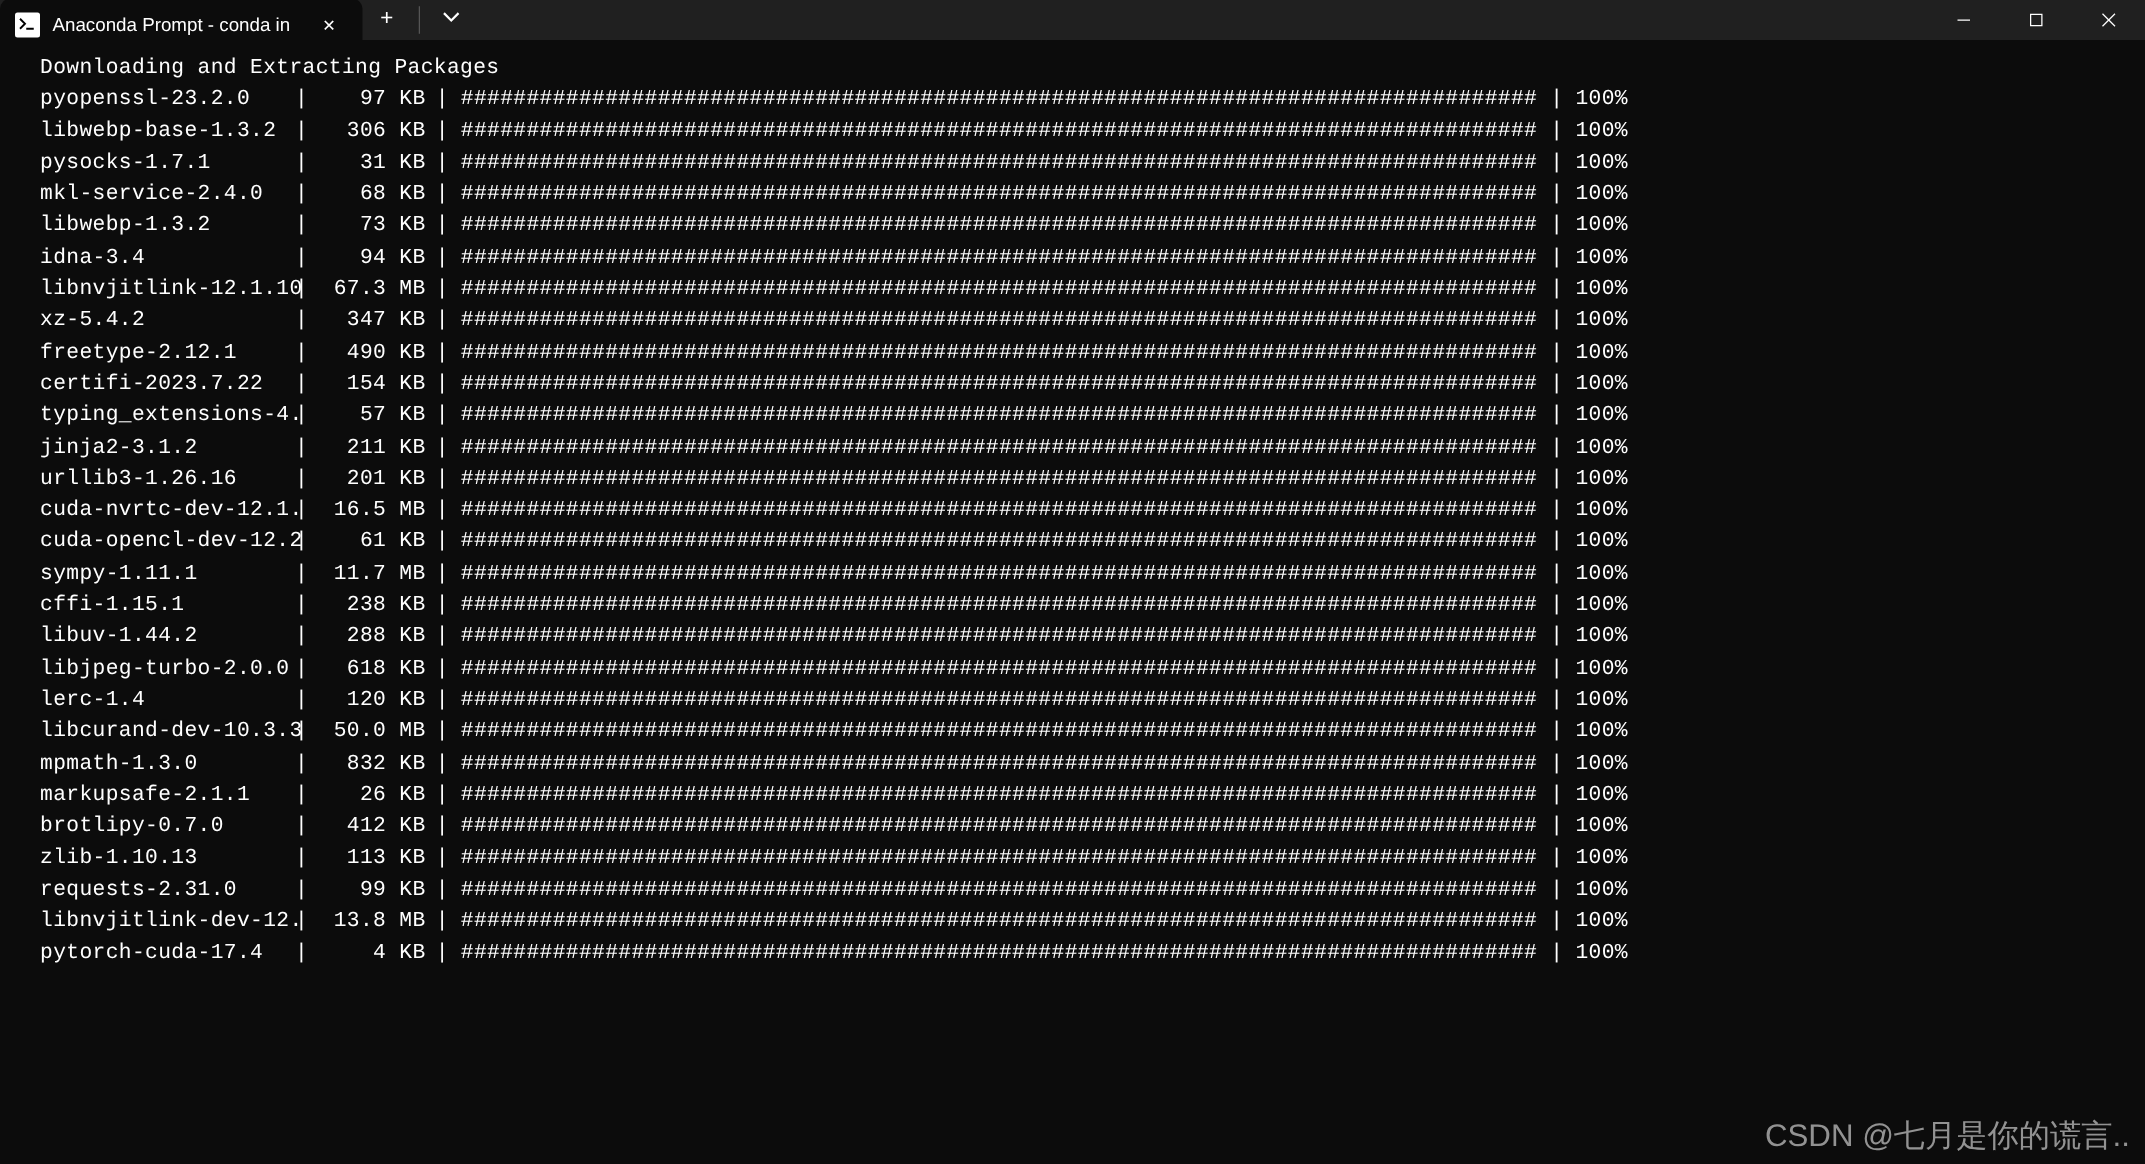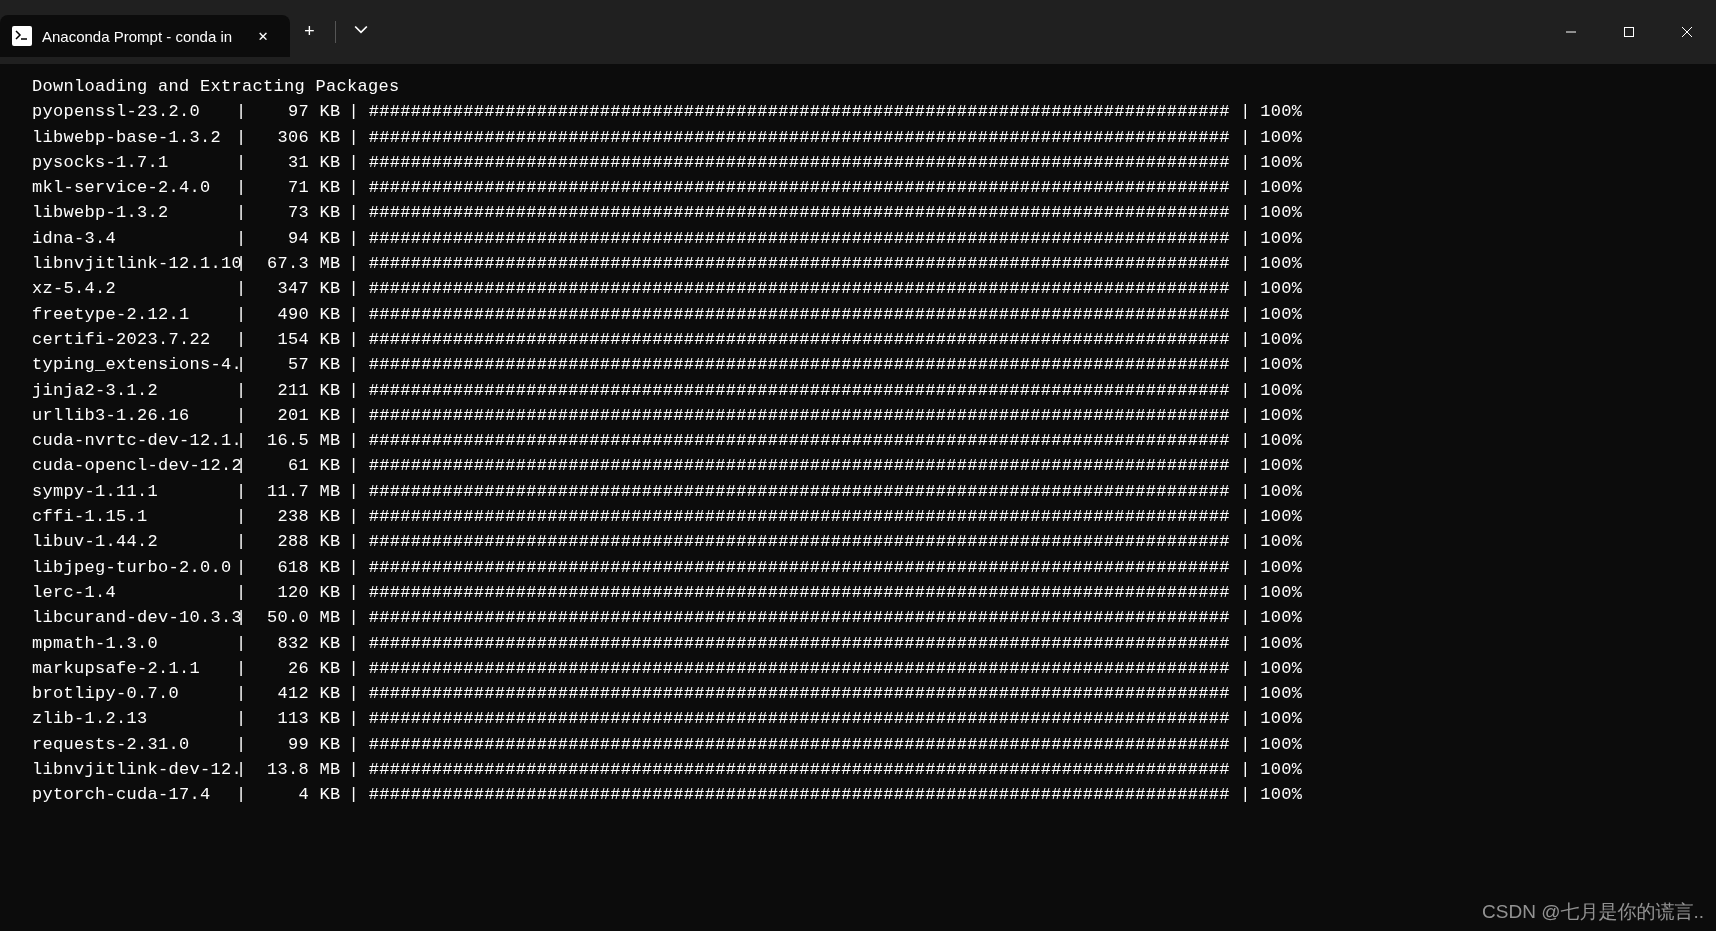--- a/index.html
+++ b/index.html
@@ -10,21 +10,21 @@
     body {
       background: #0c0c0c;
       font-family: 'Consolas', 'Courier New', monospace;
       color: #ffffff;
       width: 1716px;
       height: 931px;
       overflow: hidden;
     }
     .titlebar {
       background: #202020;
-      height: 64px;
+      height: 32px;
       display: flex;
       align-items: center;
       justify-content: space-between;
       gap: 44px;
     }
     .titlebar-left {
       display: flex;
       align-items: center;
       height: 100%;
     }
@@ -142,21 +142,21 @@
       text-align: center;
     }
     .more-hidden {
       white-space: pre;
     }
     .watermark {
       position: absolute;
       bottom: 6px;
       right: 12px;
       color: #aaaaaa;
-      font-size: 19px;
+      font-size: 25px;
       font-family: 'Microsoft YaHei', sans-serif;
       opacity: 0.85;
     }
   </style>
 </head>
 <body>
 
 <div class="titlebar">
   <div class="titlebar-left">
     <div class="tab">
@@ -196,41 +196,41 @@
     </div>
   </div>
 </div>
 
 <div class="terminal">
   <div class="heading">Downloading and Extracting Packages</div>
   <div id="package-rows">
       <div class="row"><span class="pkg-name">pyopenssl-23.2.0    </span><span class="pipe">| </span><span class="pkg-size">   97 KB</span><span class="pipe2"> | </span><span class="pkg-bar">##################################################################################</span><span class="pipe2"> | </span><span class="pkg-pct">100%</span></div>
       <div class="row"><span class="pkg-name">libwebp-base-1.3.2  </span><span class="pipe">| </span><span class="pkg-size">  306 KB</span><span class="pipe2"> | </span><span class="pkg-bar">##################################################################################</span><span class="pipe2"> | </span><span class="pkg-pct">100%</span></div>
       <div class="row"><span class="pkg-name">pysocks-1.7.1       </span><span class="pipe">| </span><span class="pkg-size">   31 KB</span><span class="pipe2"> | </span><span class="pkg-bar">##################################################################################</span><span class="pipe2"> | </span><span class="pkg-pct">100%</span></div>
-      <div class="row"><span class="pkg-name">mkl-service-2.4.0   </span><span class="pipe">| </span><span class="pkg-size">   71 KB</span><span class="pipe2"> | </span><span class="pkg-bar">##################################################################################</span><span class="pipe2"> | </span><span class="pkg-pct">100%</span></div>
+      <div class="row"><span class="pkg-name">mkl-service-2.4.0   </span><span class="pipe">| </span><span class="pkg-size">   68 KB</span><span class="pipe2"> | </span><span class="pkg-bar">##################################################################################</span><span class="pipe2"> | </span><span class="pkg-pct">100%</span></div>
       <div class="row"><span class="pkg-name">libwebp-1.3.2       </span><span class="pipe">| </span><span class="pkg-size">   73 KB</span><span class="pipe2"> | </span><span class="pkg-bar">##################################################################################</span><span class="pipe2"> | </span><span class="pkg-pct">100%</span></div>
       <div class="row"><span class="pkg-name">idna-3.4            </span><span class="pipe">| </span><span class="pkg-size">   94 KB</span><span class="pipe2"> | </span><span class="pkg-bar">##################################################################################</span><span class="pipe2"> | </span><span class="pkg-pct">100%</span></div>
       <div class="row"><span class="pkg-name">libnvjitlink-12.1.10</span><span class="pipe">| </span><span class="pkg-size"> 67.3 MB</span><span class="pipe2"> | </span><span class="pkg-bar">##################################################################################</span><span class="pipe2"> | </span><span class="pkg-pct">100%</span></div>
       <div class="row"><span class="pkg-name">xz-5.4.2            </span><span class="pipe">| </span><span class="pkg-size">  347 KB</span><span class="pipe2"> | </span><span class="pkg-bar">##################################################################################</span><span class="pipe2"> | </span><span class="pkg-pct">100%</span></div>
       <div class="row"><span class="pkg-name">freetype-2.12.1     </span><span class="pipe">| </span><span class="pkg-size">  490 KB</span><span class="pipe2"> | </span><span class="pkg-bar">##################################################################################</span><span class="pipe2"> | </span><span class="pkg-pct">100%</span></div>
       <div class="row"><span class="pkg-name">certifi-2023.7.22   </span><span class="pipe">| </span><span class="pkg-size">  154 KB</span><span class="pipe2"> | </span><span class="pkg-bar">##################################################################################</span><span class="pipe2"> | </span><span class="pkg-pct">100%</span></div>
       <div class="row"><span class="pkg-name">typing_extensions-4.</span><span class="pipe">| </span><span class="pkg-size">   57 KB</span><span class="pipe2"> | </span><span class="pkg-bar">##################################################################################</span><span class="pipe2"> | </span><span class="pkg-pct">100%</span></div>
       <div class="row"><span class="pkg-name">jinja2-3.1.2        </span><span class="pipe">| </span><span class="pkg-size">  211 KB</span><span class="pipe2"> | </span><span class="pkg-bar">##################################################################################</span><span class="pipe2"> | </span><span class="pkg-pct">100%</span></div>
       <div class="row"><span class="pkg-name">urllib3-1.26.16     </span><span class="pipe">| </span><span class="pkg-size">  201 KB</span><span class="pipe2"> | </span><span class="pkg-bar">##################################################################################</span><span class="pipe2"> | </span><span class="pkg-pct">100%</span></div>
       <div class="row"><span class="pkg-name">cuda-nvrtc-dev-12.1.</span><span class="pipe">| </span><span class="pkg-size"> 16.5 MB</span><span class="pipe2"> | </span><span class="pkg-bar">##################################################################################</span><span class="pipe2"> | </span><span class="pkg-pct">100%</span></div>
       <div class="row"><span class="pkg-name">cuda-opencl-dev-12.2</span><span class="pipe">| </span><span class="pkg-size">   61 KB</span><span class="pipe2"> | </span><span class="pkg-bar">##################################################################################</span><span class="pipe2"> | </span><span class="pkg-pct">100%</span></div>
       <div class="row"><span class="pkg-name">sympy-1.11.1        </span><span class="pipe">| </span><span class="pkg-size"> 11.7 MB</span><span class="pipe2"> | </span><span class="pkg-bar">##################################################################################</span><span class="pipe2"> | </span><span class="pkg-pct">100%</span></div>
       <div class="row"><span class="pkg-name">cffi-1.15.1         </span><span class="pipe">| </span><span class="pkg-size">  238 KB</span><span class="pipe2"> | </span><span class="pkg-bar">##################################################################################</span><span class="pipe2"> | </span><span class="pkg-pct">100%</span></div>
       <div class="row"><span class="pkg-name">libuv-1.44.2        </span><span class="pipe">| </span><span class="pkg-size">  288 KB</span><span class="pipe2"> | </span><span class="pkg-bar">##################################################################################</span><span class="pipe2"> | </span><span class="pkg-pct">100%</span></div>
       <div class="row"><span class="pkg-name">libjpeg-turbo-2.0.0 </span><span class="pipe">| </span><span class="pkg-size">  618 KB</span><span class="pipe2"> | </span><span class="pkg-bar">##################################################################################</span><span class="pipe2"> | </span><span class="pkg-pct">100%</span></div>
       <div class="row"><span class="pkg-name">lerc-1.4            </span><span class="pipe">| </span><span class="pkg-size">  120 KB</span><span class="pipe2"> | </span><span class="pkg-bar">##################################################################################</span><span class="pipe2"> | </span><span class="pkg-pct">100%</span></div>
       <div class="row"><span class="pkg-name">libcurand-dev-10.3.3</span><span class="pipe">| </span><span class="pkg-size"> 50.0 MB</span><span class="pipe2"> | </span><span class="pkg-bar">##################################################################################</span><span class="pipe2"> | </span><span class="pkg-pct">100%</span></div>
       <div class="row"><span class="pkg-name">mpmath-1.3.0        </span><span class="pipe">| </span><span class="pkg-size">  832 KB</span><span class="pipe2"> | </span><span class="pkg-bar">##################################################################################</span><span class="pipe2"> | </span><span class="pkg-pct">100%</span></div>
       <div class="row"><span class="pkg-name">markupsafe-2.1.1    </span><span class="pipe">| </span><span class="pkg-size">   26 KB</span><span class="pipe2"> | </span><span class="pkg-bar">##################################################################################</span><span class="pipe2"> | </span><span class="pkg-pct">100%</span></div>
       <div class="row"><span class="pkg-name">brotlipy-0.7.0      </span><span class="pipe">| </span><span class="pkg-size">  412 KB</span><span class="pipe2"> | </span><span class="pkg-bar">##################################################################################</span><span class="pipe2"> | </span><span class="pkg-pct">100%</span></div>
-      <div class="row"><span class="pkg-name">zlib-1.2.13         </span><span class="pipe">| </span><span class="pkg-size">  113 KB</span><span class="pipe2"> | </span><span class="pkg-bar">##################################################################################</span><span class="pipe2"> | </span><span class="pkg-pct">100%</span></div>
+      <div class="row"><span class="pkg-name">zlib-1.10.13         </span><span class="pipe">| </span><span class="pkg-size">  113 KB</span><span class="pipe2"> | </span><span class="pkg-bar">##################################################################################</span><span class="pipe2"> | </span><span class="pkg-pct">100%</span></div>
       <div class="row"><span class="pkg-name">requests-2.31.0     </span><span class="pipe">| </span><span class="pkg-size">   99 KB</span><span class="pipe2"> | </span><span class="pkg-bar">##################################################################################</span><span class="pipe2"> | </span><span class="pkg-pct">100%</span></div>
       <div class="row"><span class="pkg-name">libnvjitlink-dev-12.</span><span class="pipe">| </span><span class="pkg-size"> 13.8 MB</span><span class="pipe2"> | </span><span class="pkg-bar">##################################################################################</span><span class="pipe2"> | </span><span class="pkg-pct">100%</span></div>
       <div class="row"><span class="pkg-name">pytorch-cuda-17.4   </span><span class="pipe">| </span><span class="pkg-size">    4 KB</span><span class="pipe2"> | </span><span class="pkg-bar">##################################################################################</span><span class="pipe2"> | </span><span class="pkg-pct">100%</span></div>
     </div>
 </div>
 
 <div class="watermark">CSDN @七月是你的谎言..</div>
 
 </body></html>

